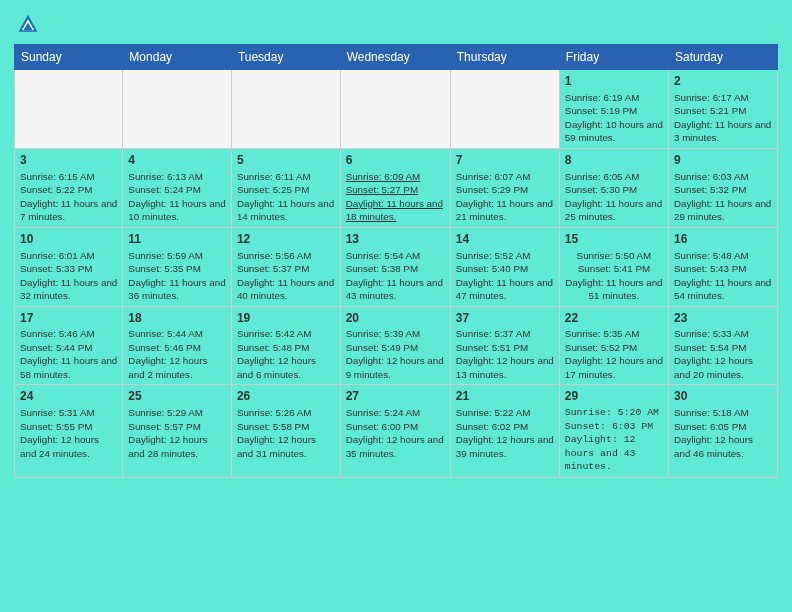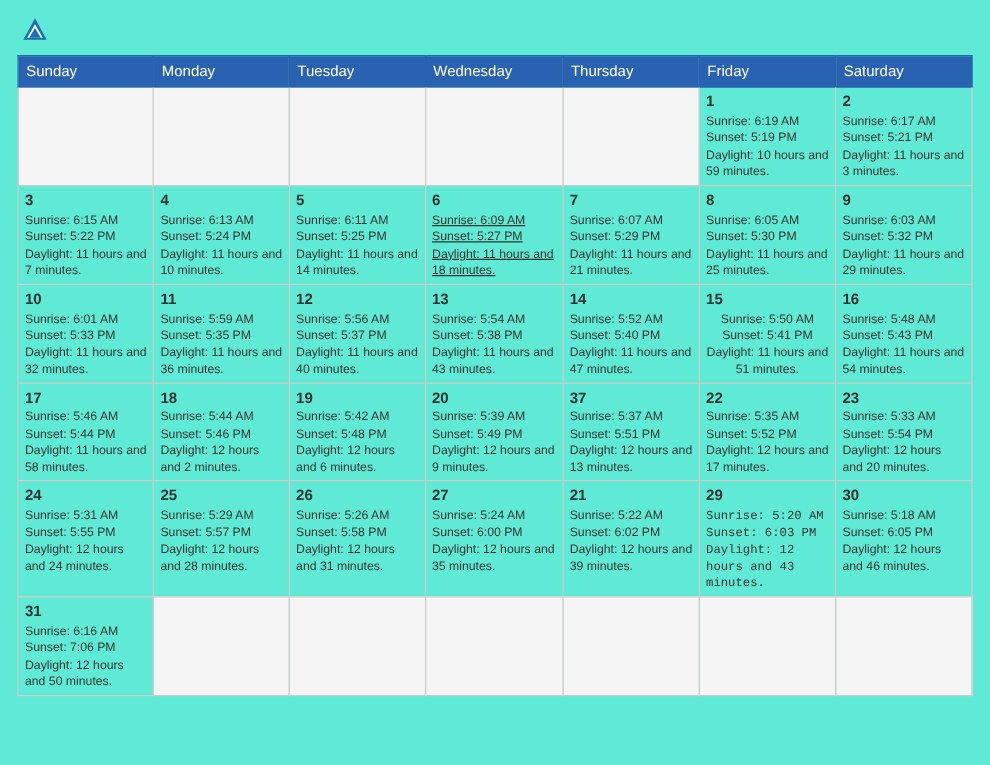--- a/index.html
+++ b/index.html
@@ -317,29 +317,15 @@
 Sunset: 6:03 PM
 Daylight: 12 hours and 43 minutes.</div>
           </td>
           <td>
             <span class="day-num">30</span>
             <div class="day-info" style="white-space: pre-line;">Sunrise: 5:18 AM
 Sunset: 6:05 PM
 Daylight: 12 hours and 46 minutes.</div>
           </td>
         </tr>
-        <tr class="last-row">
-          <td>
-            <span class="day-num">31</span>
-            <div class="day-info" style="white-space: pre-line;">Sunrise: 6:16 AM
-Sunset: 7:06 PM
-Daylight: 12 hours and 50 minutes.</div>
-          </td>
-          <td class="empty"></td>
-          <td class="empty"></td>
-          <td class="empty"></td>
-          <td class="empty"></td>
-          <td class="empty"></td>
-          <td class="empty"></td>
-        </tr>
       </tbody>
   </table>
 </div>
 
 </body></html>

